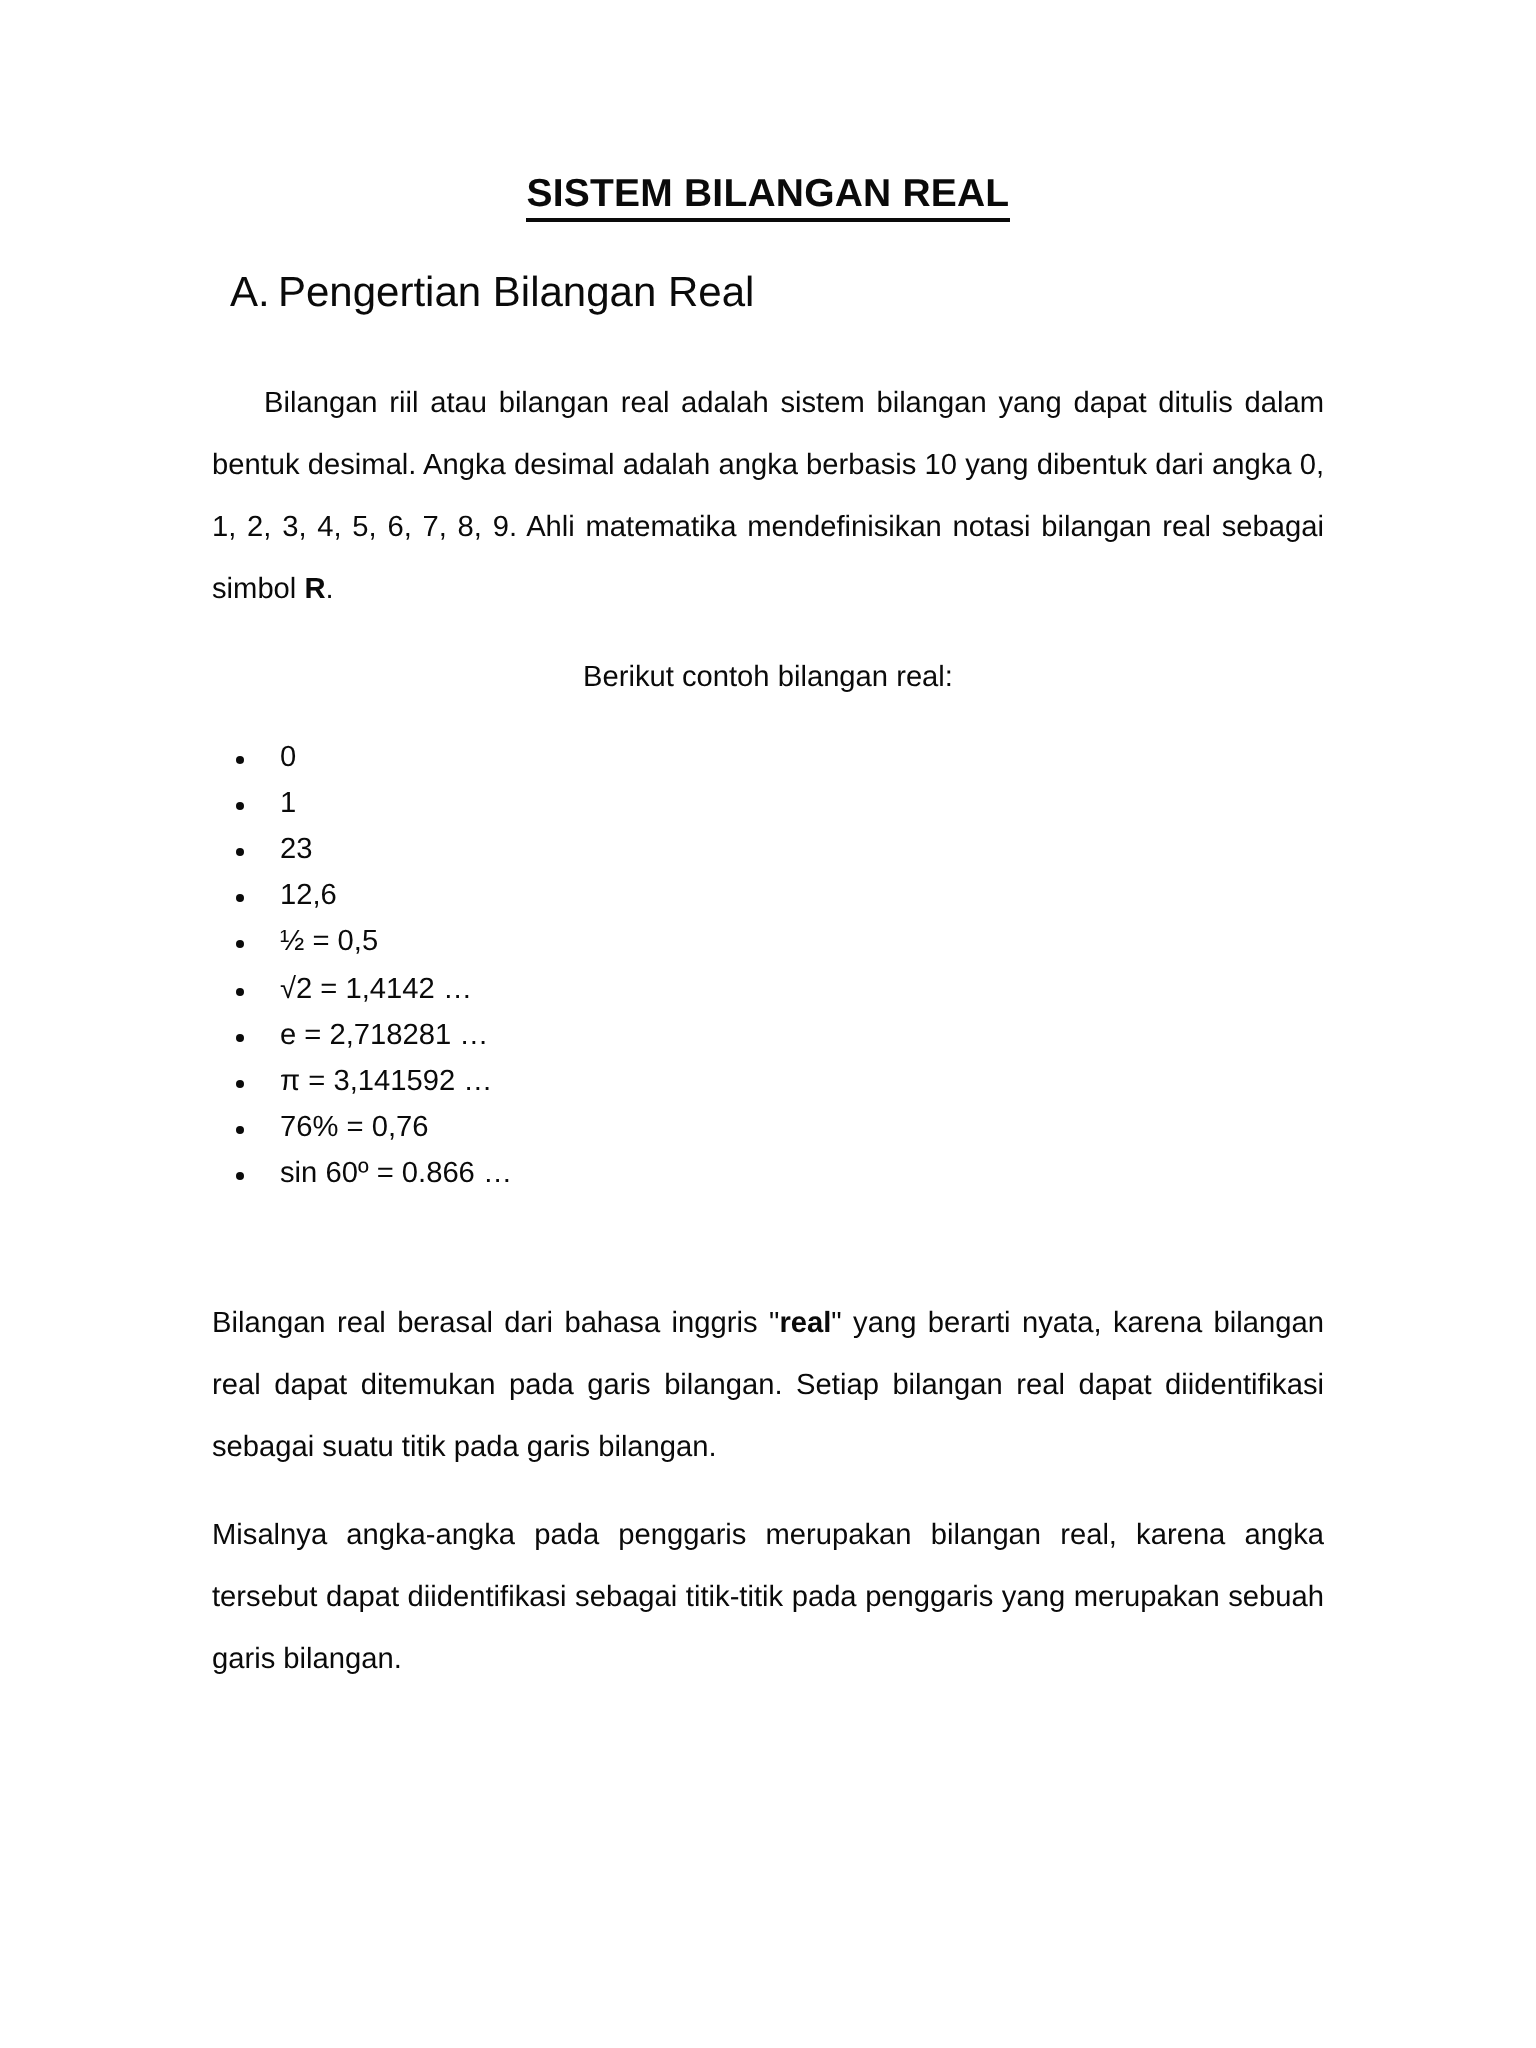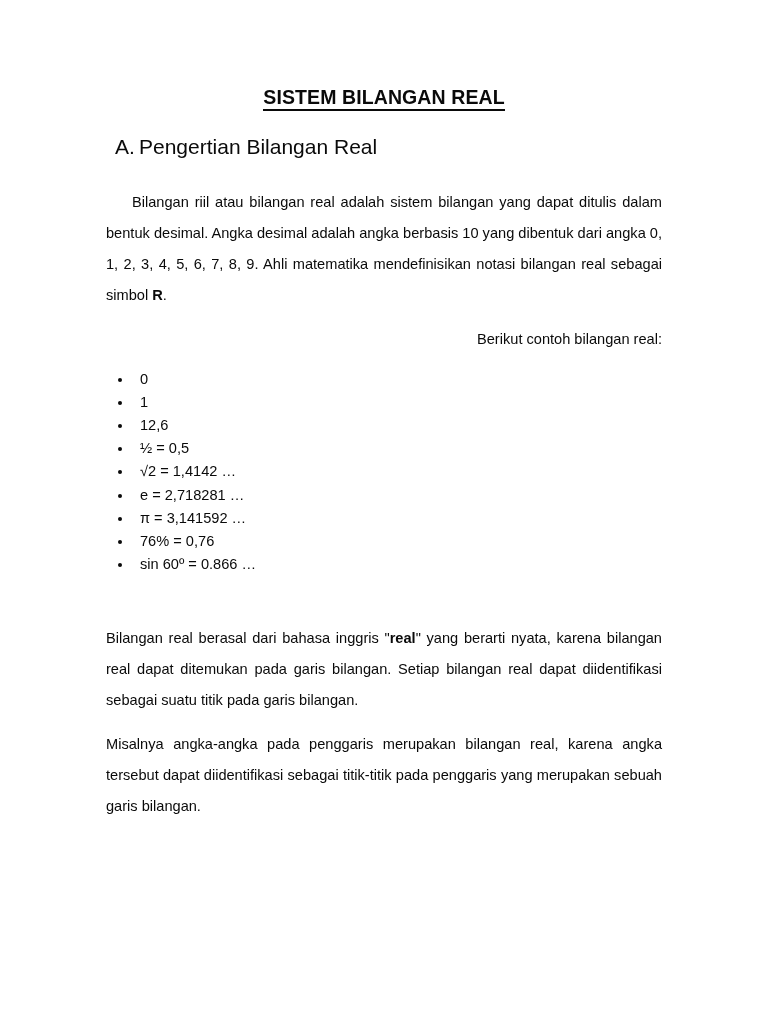--- a/index.html
+++ b/index.html
@@ -64,21 +64,21 @@
     margin: 13px;
     font-size: 14.6px;
     line-height: 31px;
     text-align: justify;
     text-justify: inter-word;
   }
   p.body.indent {
     text-indent: 26px;
   }
   p.body.nojust {
-    text-align: right;
+    text-align: center;
   }
   .gap-para { margin-top: 26px; }
 
   b.rsym { font-weight: bold; }
   .bolditalic { font-weight: bold; }
 
   
   ul.examples {
     margin: 0;
     padding: 0;
@@ -120,20 +120,21 @@
     </h2>
 
     <div class="gap-para">
       <p class="body indent"><span>Bilangan riil atau bilangan real adalah sistem bilangan yang dapat ditulis dalam bentuk desimal. Angka desimal adalah angka berbasis 10 yang dibentuk dari angka 0, 1, 2, 3, 4, 5, 6, 7, 8, 9. Ahli matematika mendefinisikan notasi bilangan real sebagai simbol </span><b class="rsym">R</b><span>.</span></p>
       <p class="body nojust">Berikut contoh bilangan real:</p>
     </div>
 
     <ul class="examples list-block">
       <li>0</li>
       <li>1</li>
+      <li>23</li>
       <li>12,6</li>
       <li>½ = 0,5</li>
       <li>√2 = 1,4142 …</li>
       <li>e = 2,718281 …</li>
       <li>π = 3,141592 …</li>
       <li>76% = 0,76</li>
       <li>sin 60º = 0.866 …</li>
     </ul>
 
     <div class="after-list">

